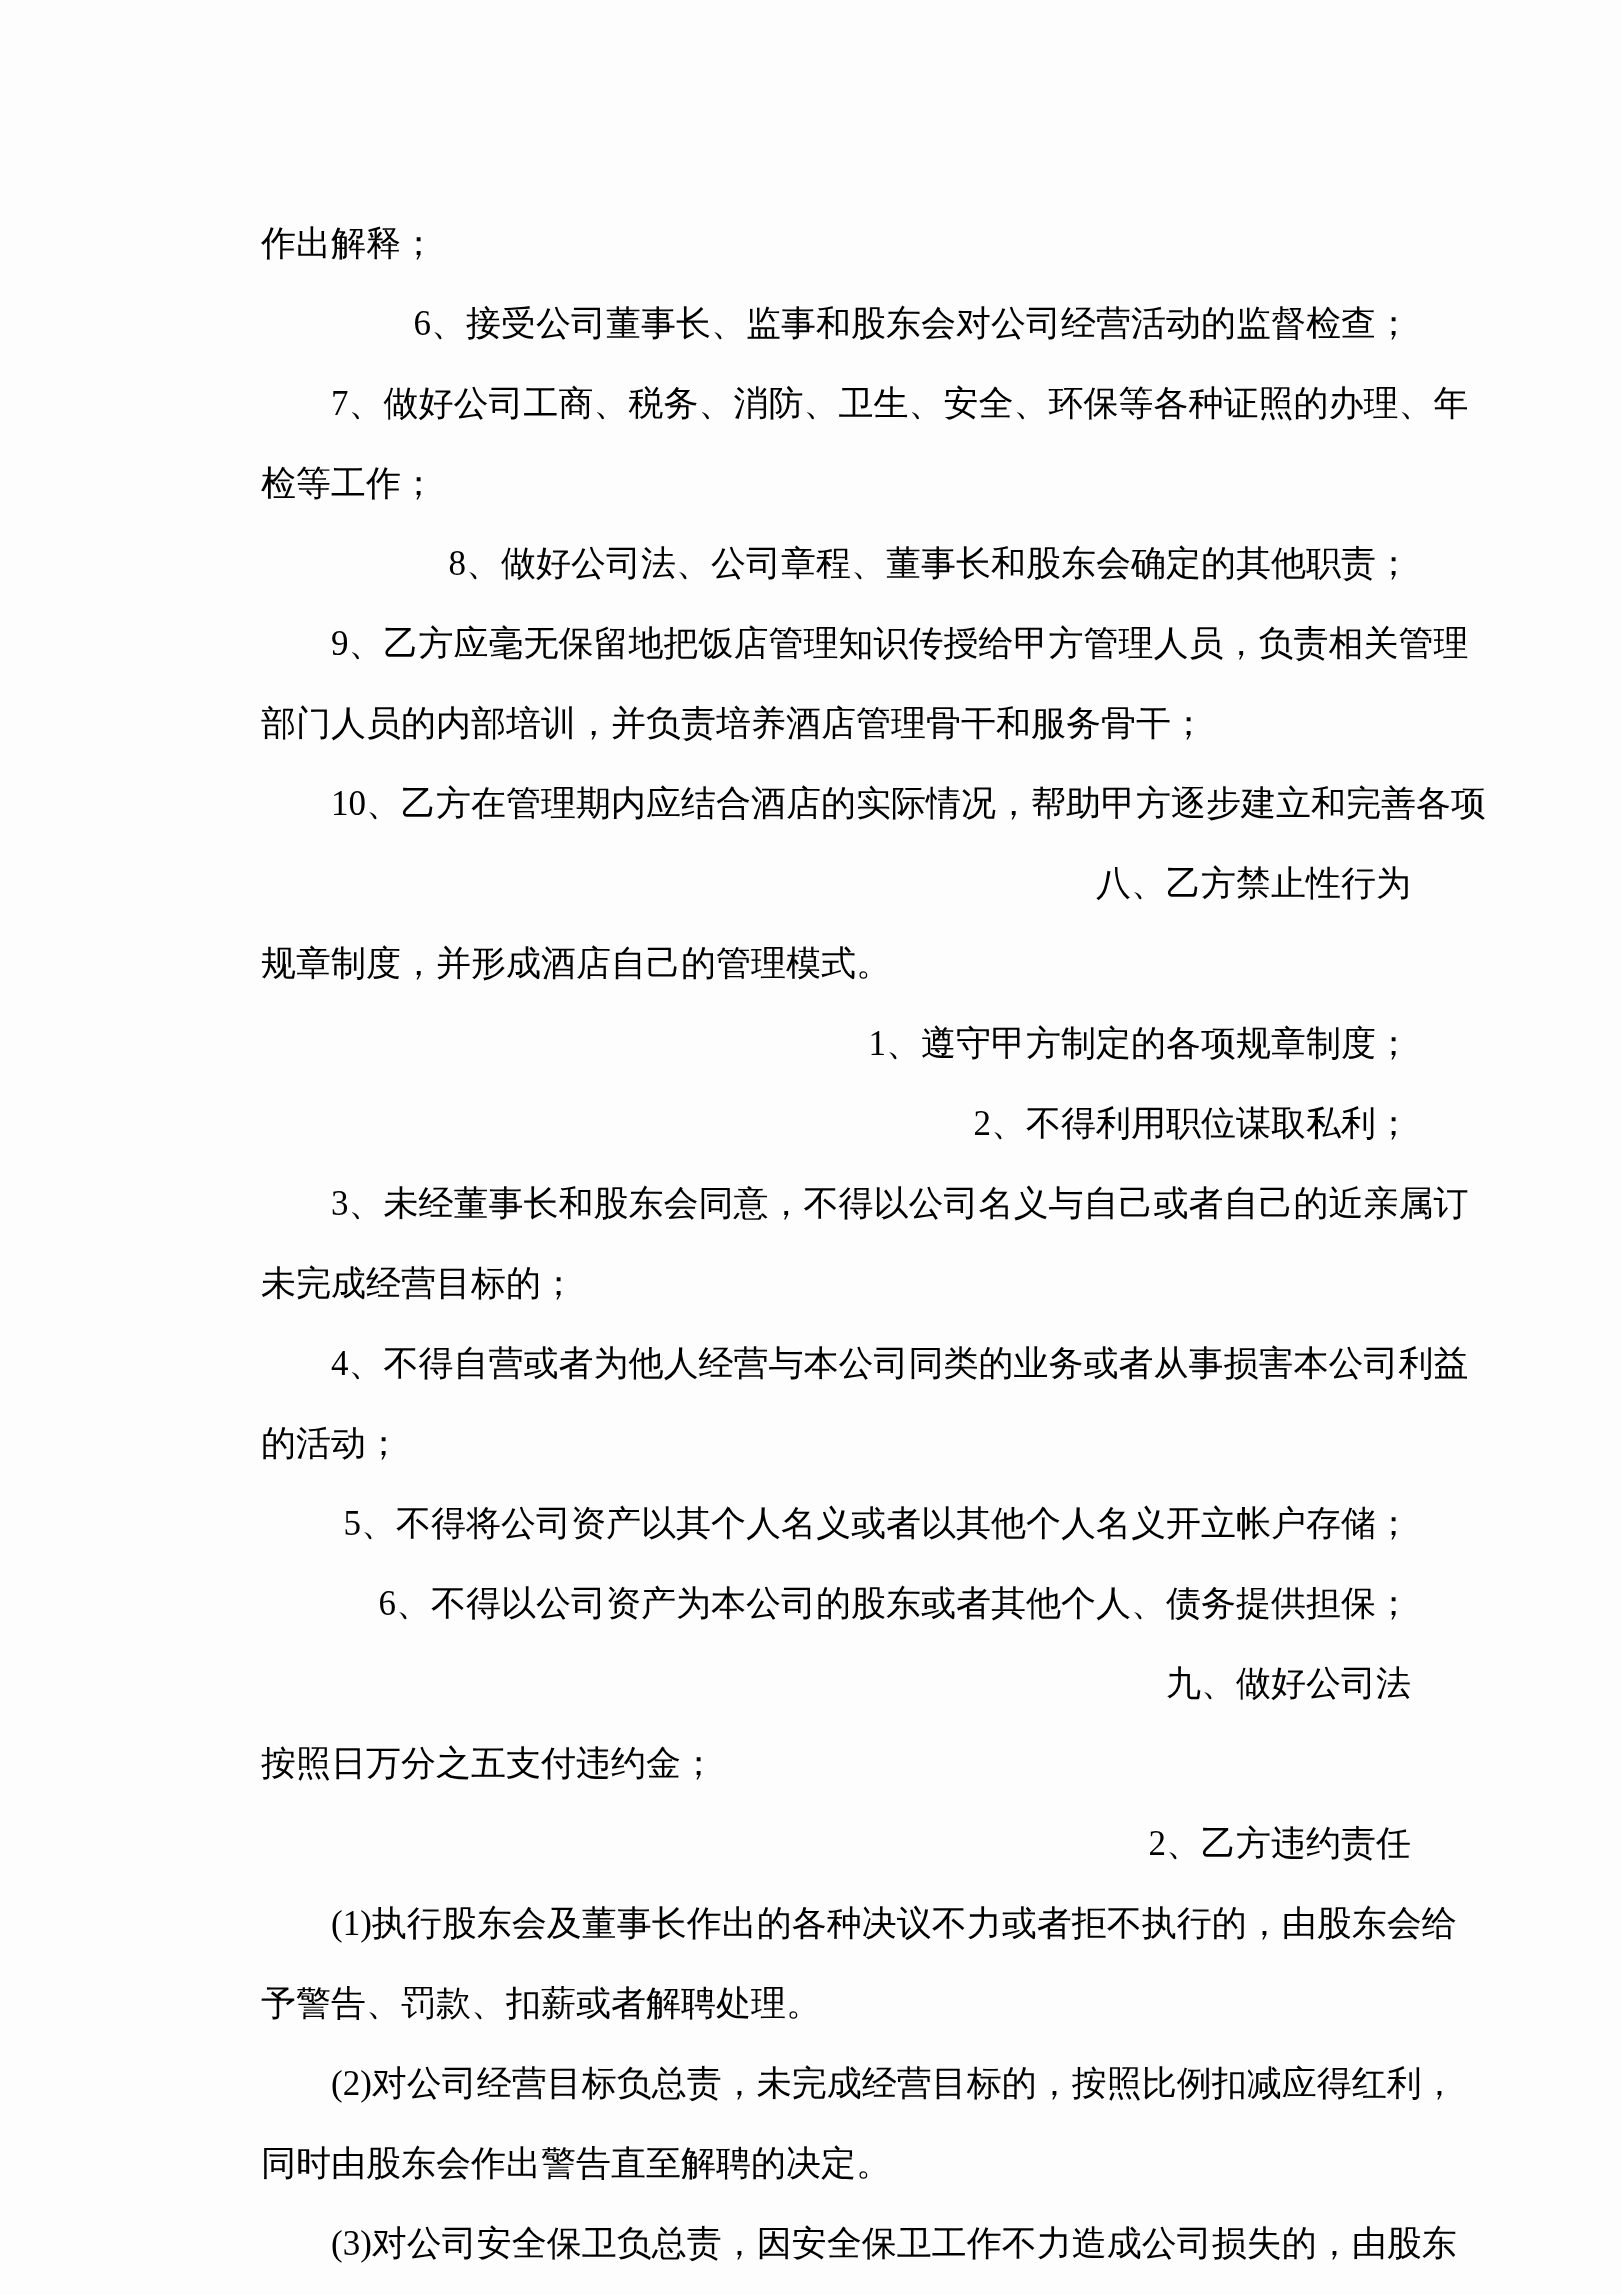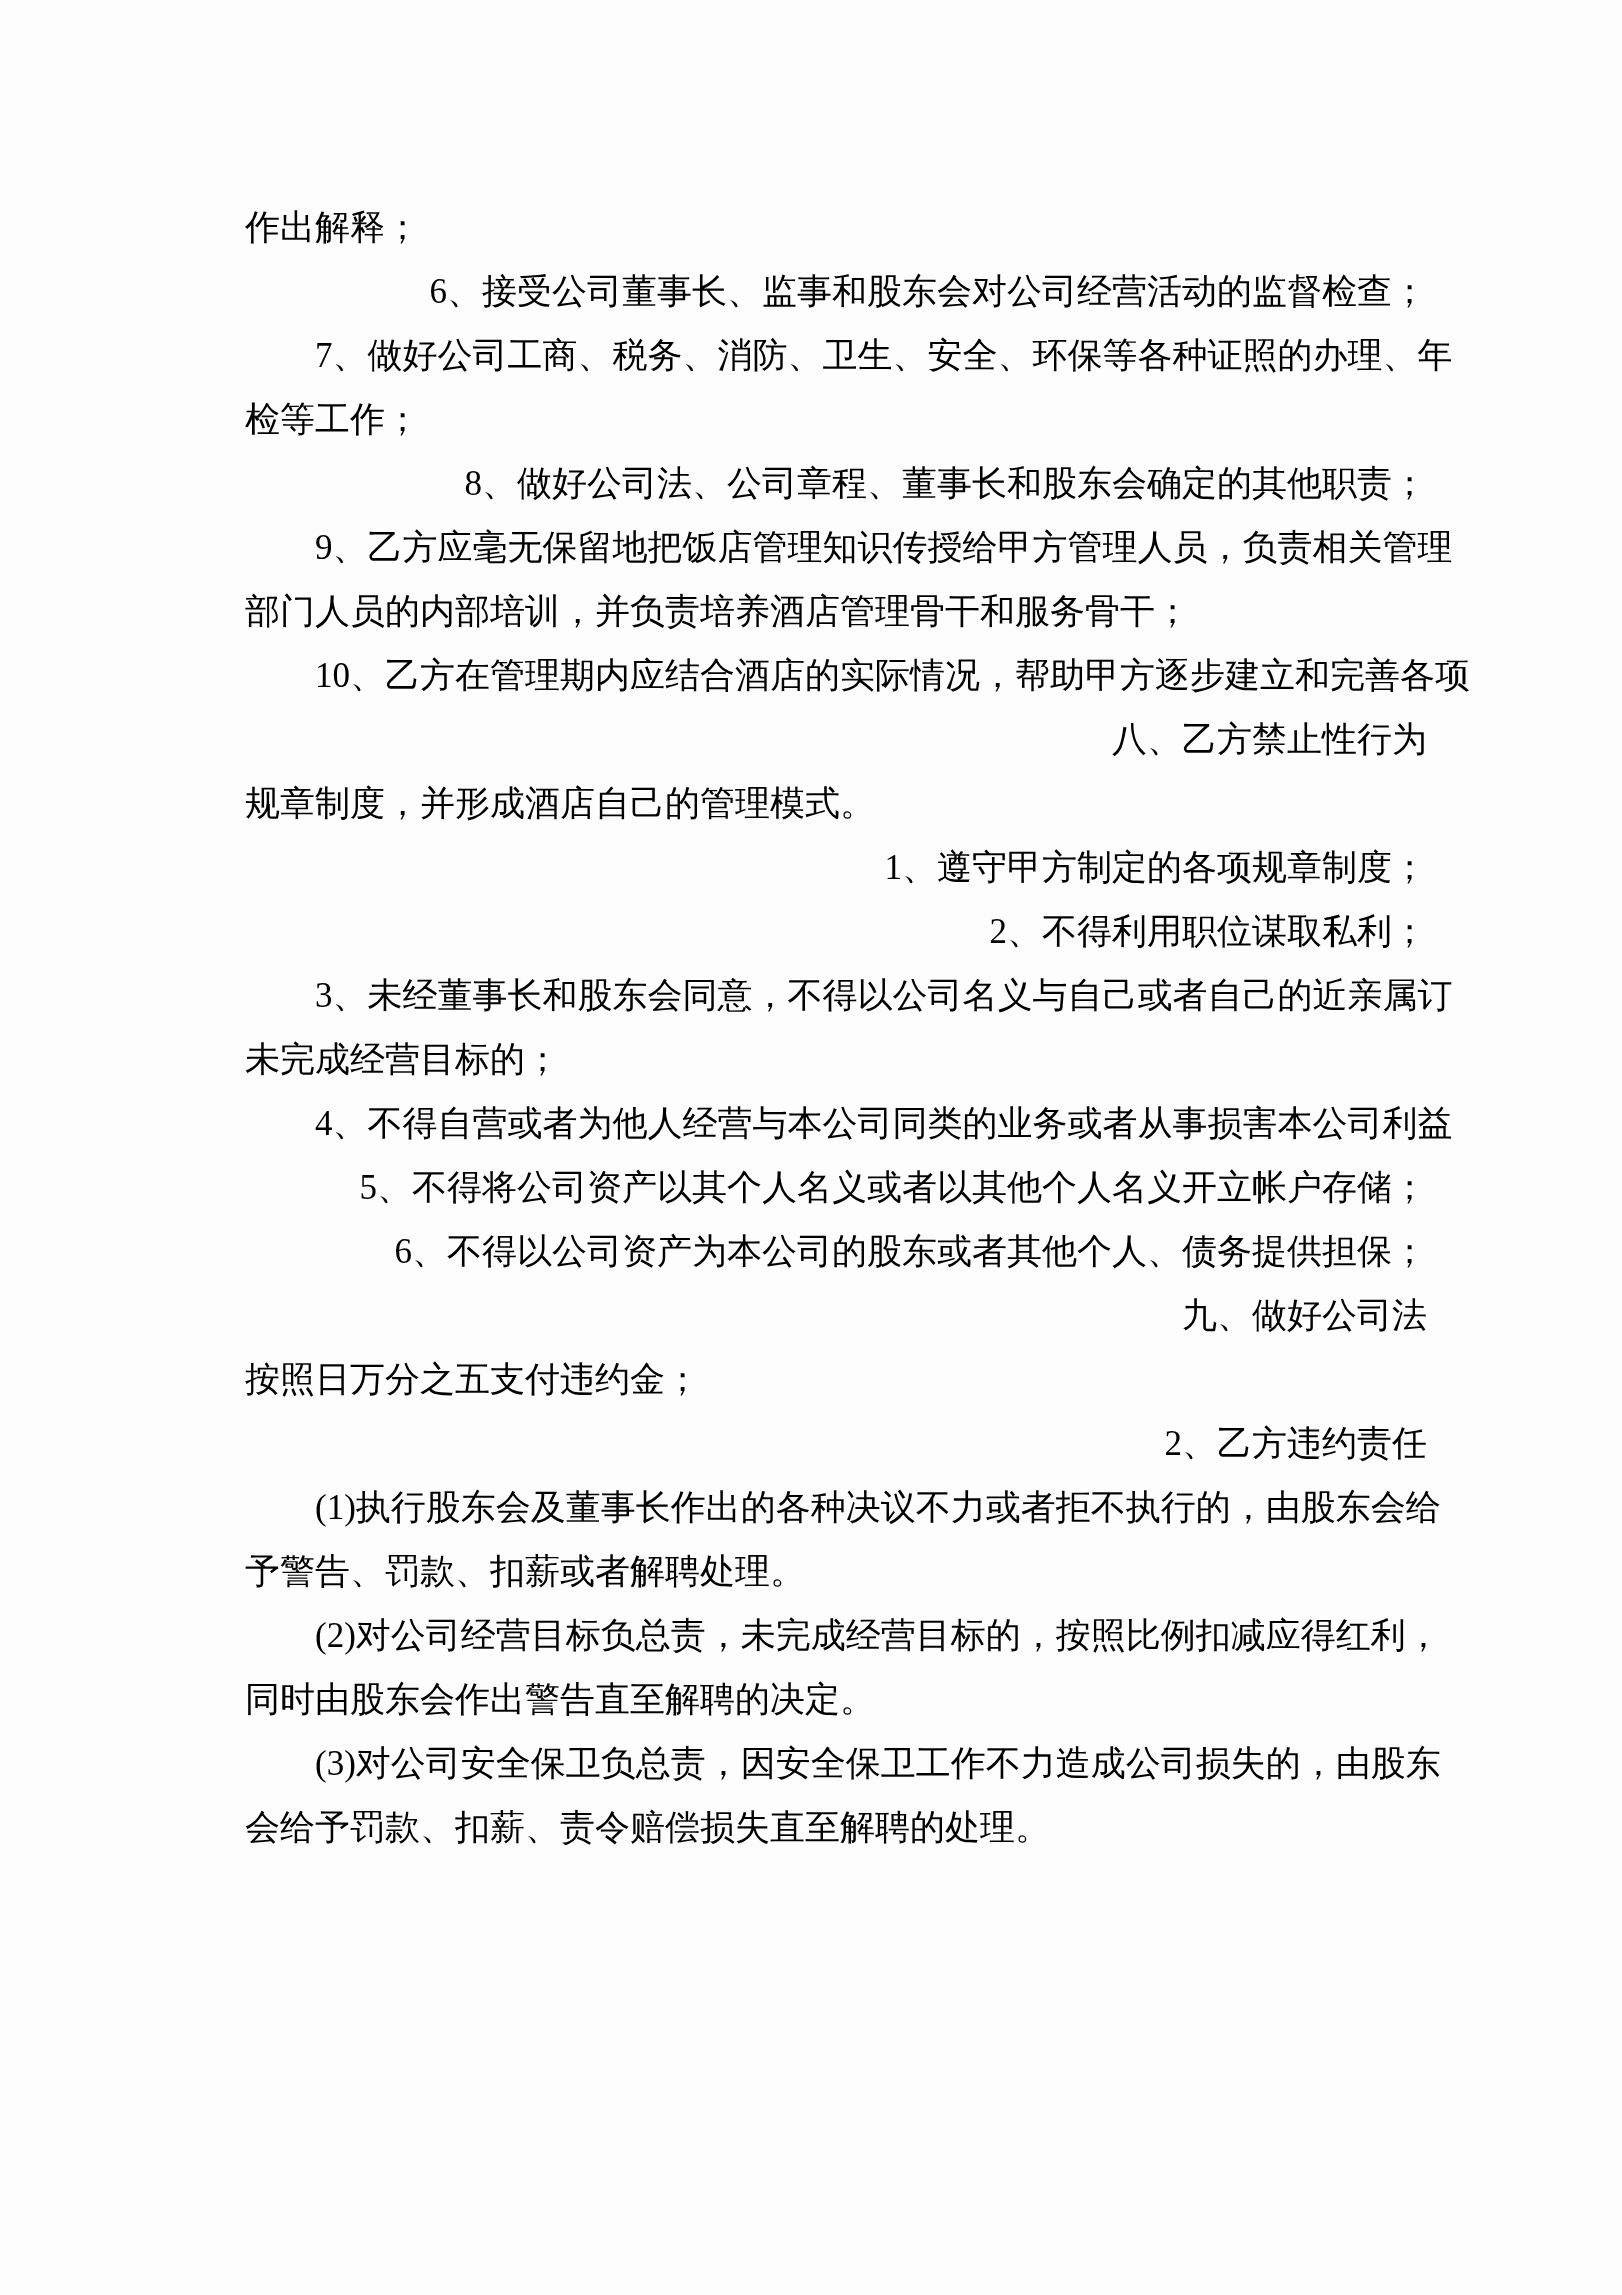--- a/index.html
+++ b/index.html
@@ -21,21 +21,21 @@
   }
   .doc-body {
     box-sizing: border-box;
     padding: 196px 196px 0 245px;
     font-family: "Liberation Serif", "DejaVu Serif", serif;
     font-size: 35px;
     line-height: 64px;
     color: #000000;
   }
   .doc-line {
-    margin: 0;
+    margin: 16px;
     padding: 0;
     white-space: nowrap;
     letter-spacing: 0px;
   }
   .doc-line.indent {
     padding-left: 2em;
     text-align: right;
   }
 </style>
 </head>
@@ -67,20 +67,21 @@
   <p class="doc-line indent"><span>1、遵守甲方制定的各项规章制度；</span></p>
 
   <p class="doc-line indent"><span>2、不得利用职位谋取私利；</span></p>
 
   <p class="doc-line indent"><span>3、未经董事长和股东会同意，不得以公司名义与自己或者自己的近亲属订</span></p>
 
   <p class="doc-line"><span>未完成经营目标的；</span></p>
 
   <p class="doc-line indent"><span>4、不得自营或者为他人经营与本公司同类的业务或者从事损害本公司利益</span></p>
 
+  <p class="doc-line"><span>的活动；</span></p>
 
   <p class="doc-line indent"><span>5、不得将公司资产以其个人名义或者以其他个人名义开立帐户存储；</span></p>
 
   <p class="doc-line indent"><span>6、不得以公司资产为本公司的股东或者其他个人、债务提供担保；</span></p>
 
 
   <p class="doc-line indent"><span>九、做好公司法</span></p>
 
 
   <p class="doc-line"><span>按照日万分之五支付违约金；</span></p>

